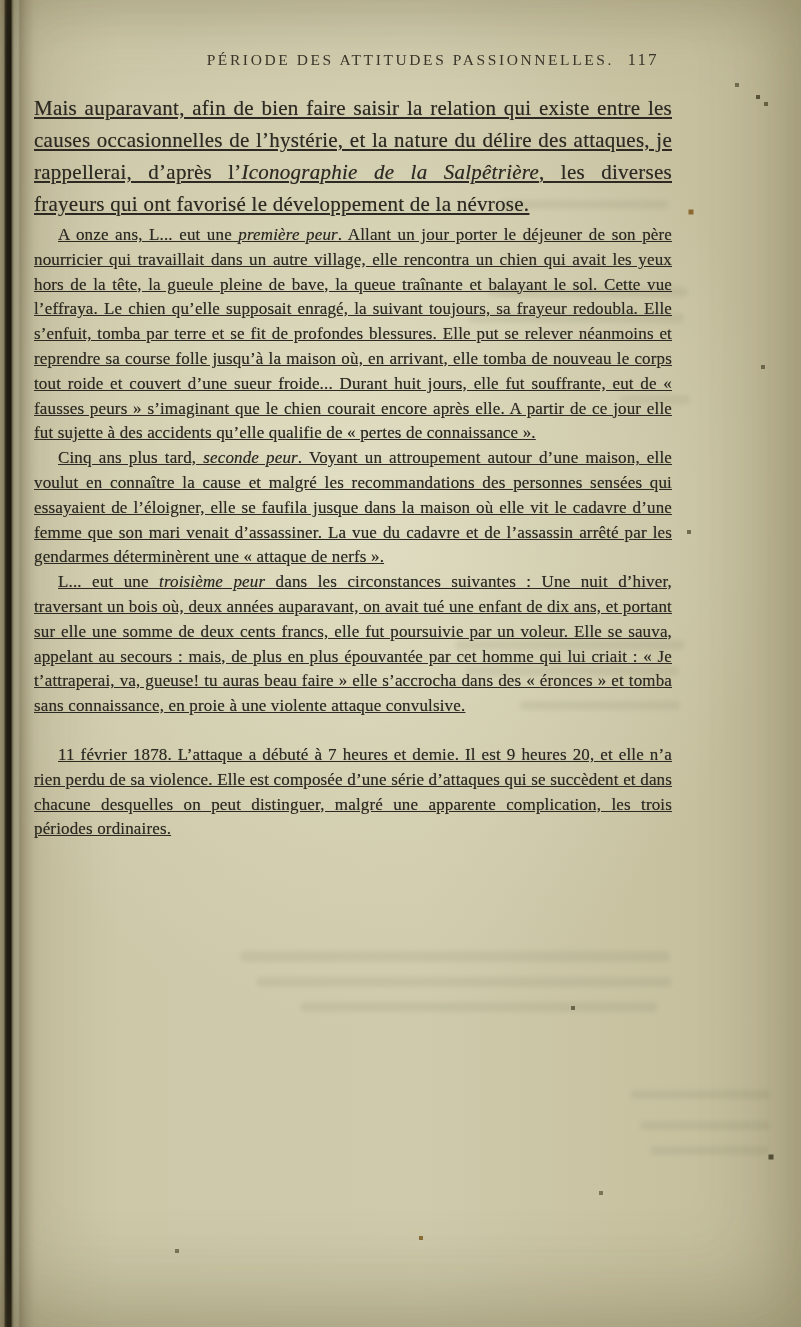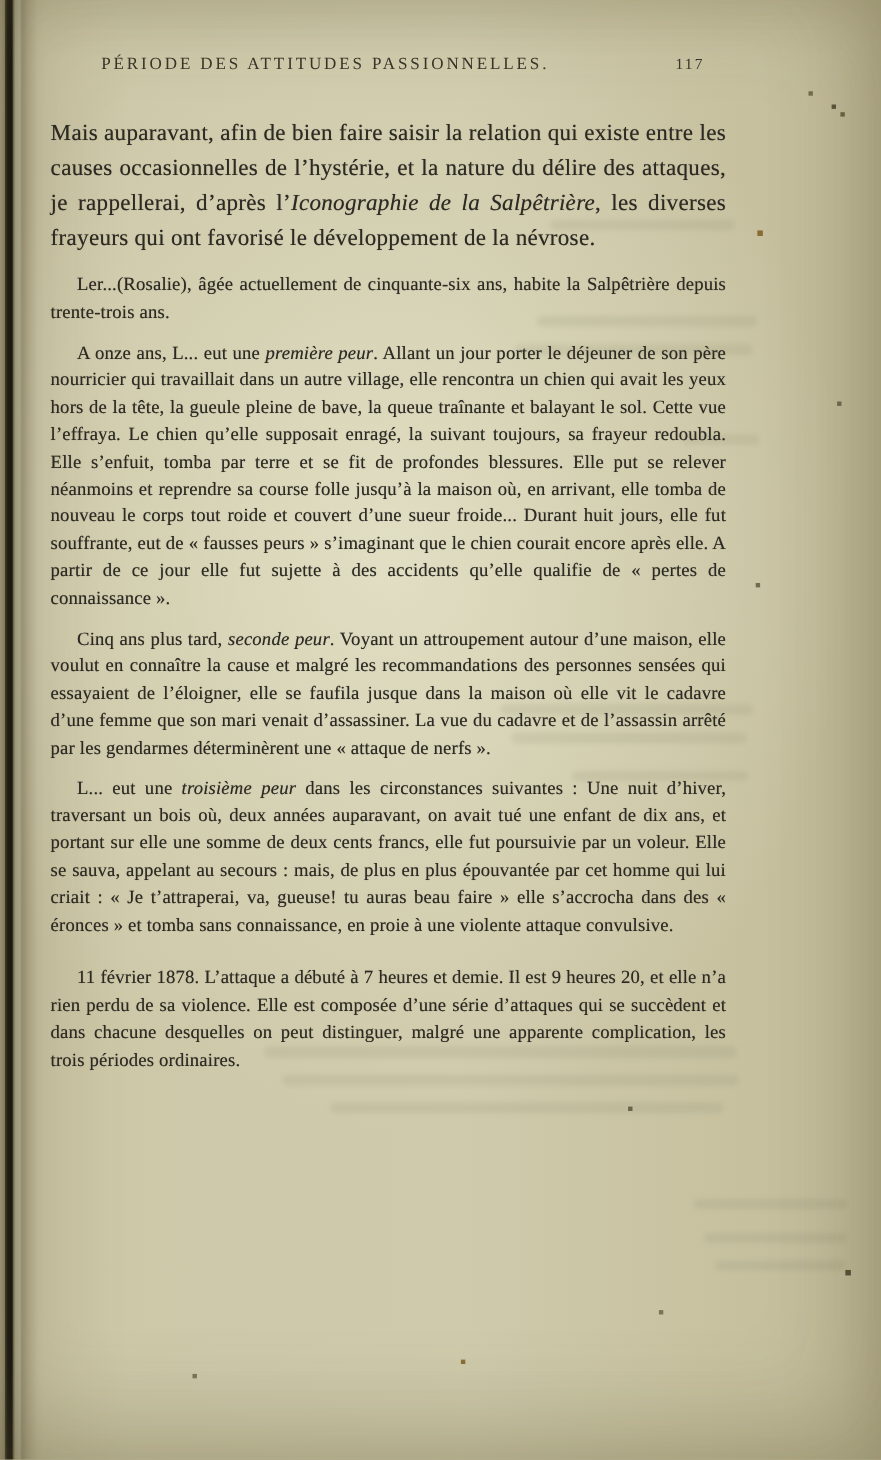--- a/index.html
+++ b/index.html
@@ -34,36 +34,36 @@
       inset -26px -40px 80px rgba(96,86,52,0.18),
       inset 0 14px 40px rgba(96,86,52,0.10);
   }
   
   .running-header {
     position: absolute; left: 34px; top: 50px; width: 638px;
     display: flex; align-items: baseline;
     color: #39352a;
   }
   .running-title {
-    flex: 1; text-align: left;
+    flex: 1; text-align: right;
     font-size: 15.5px; letter-spacing: 2.6px;
     padding-left: 58px; 
     white-space: nowrap;
   }
   .page-number {
-    width: 58px; text-align: left;
-    font-size: 14px; letter-spacing: 2px;
+    width: 58px; text-align: center;
+    font-size: 17px; letter-spacing: 2px;
   }
   
   .text-block {
     position: absolute; left: 34px; top: 92px; width: 638px;
     color: #2c2a23;
     text-shadow: 0 0 0.7px rgba(44,42,35,0.55);
   }
-  .text-block p { margin: 12px; text-align: justify; }
+  .text-block p { margin: 0; text-align: justify; text-decoration: underline; }
   p.lg { font-size: 21px; line-height: 32px; letter-spacing: 0.25px; }
   p.sm { font-size: 17px; line-height: 24.8px; letter-spacing: 0.15px; }
   p.indent { text-indent: 24px; }
   .mt-sm { margin-top: 13px !important; }
   .mt-md { margin-top: 15px !important; }
   .mt-lg { margin-top: 24px !important; }
   .mt-xs { margin-top: 3px !important; }
   i { font-style: italic; }
   
   .ghost {
@@ -113,21 +113,20 @@
 
   <div class="specks"></div>
 
   <div class="running-header">
     <span class="running-title">PÉRIODE DES ATTITUDES PASSIONNELLES.</span>
     <span class="page-number">117</span>
   </div>
 
   <div class="text-block">
     <p class="lg"><span>Mais auparavant, afin de bien faire saisir la relation qui existe entre les causes occasionnelles de l’hystérie, et la nature du délire des attaques, je rappellerai, d’après l’</span><i>Iconographie de la Salpêtrière</i><span>, les diverses frayeurs qui ont favorisé le développement de la névrose.</span></p>
-    <p class="sm indent mt-md"><span>Ler...(Rosalie), âgée actuellement de cinquante-six ans, habite la Salpêtrière depuis trente-trois ans.</span></p>
     <p class="sm indent mt-xs"><span>A onze ans, L... eut une </span><i>première peur</i><span>. Allant un jour porter le déjeuner de son père nourricier qui travaillait dans un autre village, elle rencontra un chien qui avait les yeux hors de la tête, la gueule pleine de bave, la queue traînante et balayant le sol. Cette vue l’effraya. Le chien qu’elle supposait enragé, la suivant toujours, sa frayeur redoubla. Elle s’enfuit, tomba par terre et se fit de profondes blessures. Elle put se relever néanmoins et reprendre sa course folle jusqu’à la maison où, en arrivant, elle tomba de nouveau le corps tout roide et couvert d’une sueur froide... Durant huit jours, elle fut souffrante, eut de « fausses peurs » s’imaginant que le chien courait encore après elle. A partir de ce jour elle fut sujette à des accidents qu’elle qualifie de « pertes de connaissance ».</span></p>
     <p class="sm indent"><span>Cinq ans plus tard, </span><i>seconde peur</i><span>. Voyant un attroupement autour d’une maison, elle voulut en connaître la cause et malgré les recommandations des personnes sensées qui essayaient de l’éloigner, elle se faufila jusque dans la maison où elle vit le cadavre d’une femme que son mari venait d’assassiner. La vue du cadavre et de l’assassin arrêté par les gendarmes déterminèrent une « attaque de nerfs ».</span></p>
     <p class="sm indent"><span>L... eut une </span><i>troisième peur</i><span> dans les circonstances suivantes : Une nuit d’hiver, traversant un bois où, deux années auparavant, on avait tué une enfant de dix ans, et portant sur elle une somme de deux cents francs, elle fut poursuivie par un voleur. Elle se sauva, appelant au secours : mais, de plus en plus épouvantée par cet homme qui lui criait : « Je t’attraperai, va, gueuse! tu auras beau faire » elle s’accrocha dans des « éronces » et tomba sans connaissance, en proie à une violente attaque convulsive.</span></p>
     <p class="sm indent mt-lg"><span>11 février 1878. L’attaque a débuté à 7 heures et demie. Il est 9 heures 20, et elle n’a rien perdu de sa violence. Elle est composée d’une série d’attaques qui se succèdent et dans chacune desquelles on peut distinguer, malgré une apparente complication, les trois périodes ordinaires.</span></p>
   </div>
 
   <div class="vignette"></div>
 </div>
 
 </body></html>

